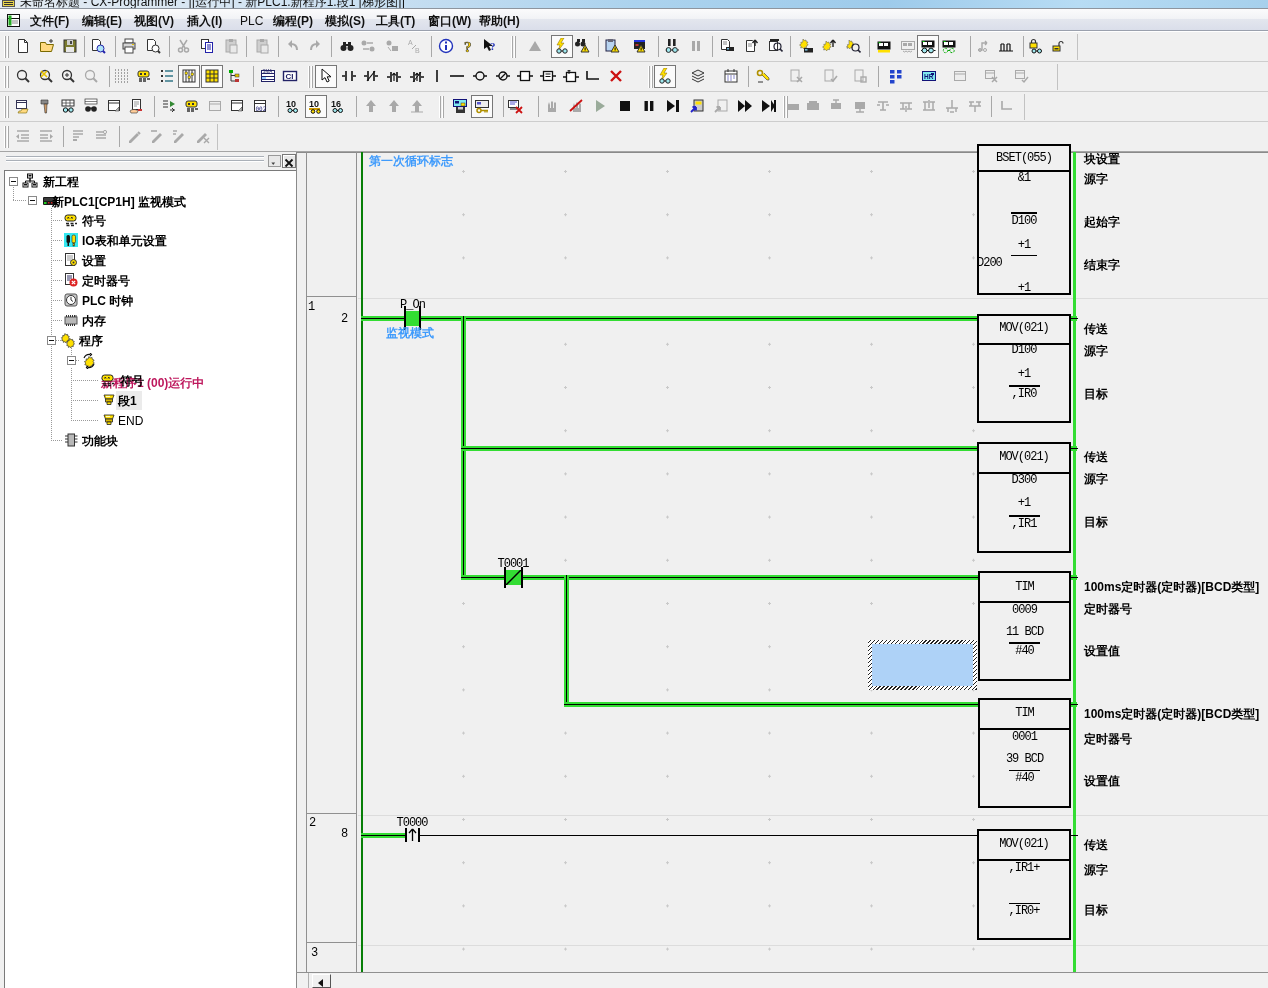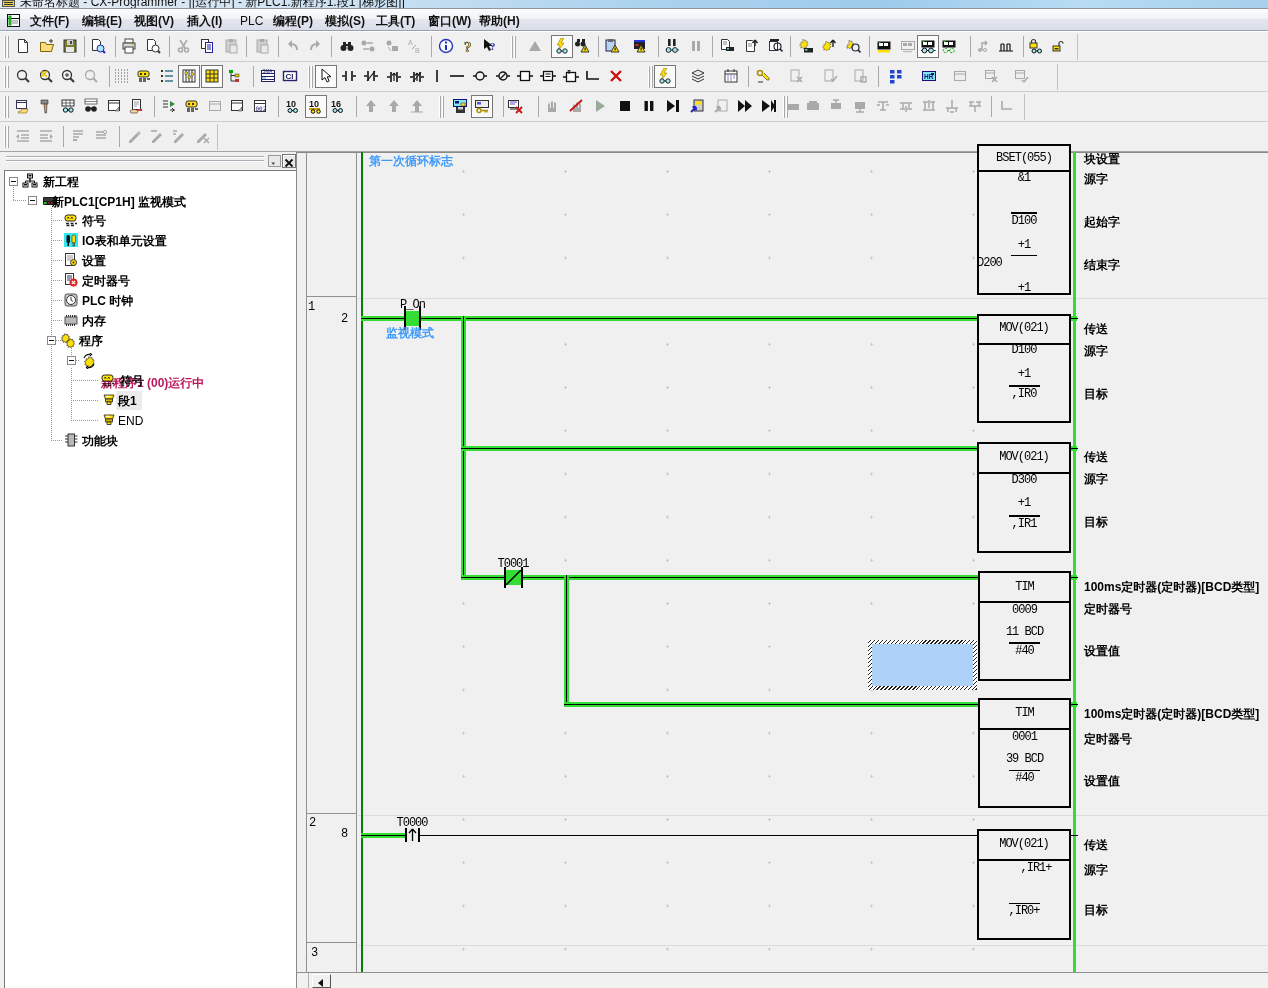--- a/index.html
+++ b/index.html
@@ -933,21 +933,21 @@
 <div style="position:absolute;left:978px;top:697.5px;width:93px;height:110.5px;background:#f0f0f0;border:2px solid #000;"></div>
 <div style="position:absolute;left:978px;top:706.2px;width:93px;text-align:center;font:12px 'Liberation Mono',monospace;color:#000;white-space:pre;line-height:14px;letter-spacing:-1px;">TIM</div>
 <div style="position:absolute;left:978px;top:727.5px;width:93px;height:2px;background:#000;"></div>
 <div style="position:absolute;left:978px;top:729.5px;width:93px;text-align:center;font:12px 'Liberation Mono',monospace;color:#000;white-space:pre;line-height:14px;letter-spacing:-1px;">0001</div>
 <div style="position:absolute;left:978px;top:752.3px;width:93px;text-align:center;font:12px 'Liberation Mono',monospace;color:#000;white-space:pre;line-height:14px;letter-spacing:-1px;">39 BCD</div>
 <div style="position:absolute;left:978px;top:771.3px;width:93px;text-align:center;font:12px 'Liberation Mono',monospace;color:#000;white-space:pre;line-height:14px;letter-spacing:-1px;">#40</div>
 <div style="position:absolute;left:1009.0px;top:769.8px;width:31px;height:1.5px;background:#000;"></div>
 <div style="position:absolute;left:977px;top:829px;width:94px;height:110.5px;background:#f0f0f0;border:2px solid #000;"></div>
 <div style="position:absolute;left:977px;top:836.9px;width:94px;text-align:center;font:12px 'Liberation Mono',monospace;color:#000;white-space:pre;line-height:14px;letter-spacing:-1px;">MOV(021)</div>
 <div style="position:absolute;left:977px;top:859px;width:94px;height:2px;background:#000;"></div>
-<div style="position:absolute;left:977px;top:861.0px;width:118px;text-align:center;font:12px 'Liberation Mono',monospace;color:#000;white-space:pre;line-height:14px;letter-spacing:-1px;">,IR1+</div>
+<div style="position:absolute;left:977px;top:861.0px;width:94px;text-align:center;font:12px 'Liberation Mono',monospace;color:#000;white-space:pre;line-height:14px;letter-spacing:-1px;">,IR1+</div>
 <div style="position:absolute;left:977px;top:904.0px;width:94px;text-align:center;font:12px 'Liberation Mono',monospace;color:#000;white-space:pre;line-height:14px;letter-spacing:-1px;">,IR0+</div>
 <div style="position:absolute;left:1008.5px;top:902.5px;width:31px;height:1.5px;background:#000;"></div>
 <div style="position:absolute;left:867.5px;top:640px;width:109px;height:50px;background:repeating-linear-gradient(135deg,#fff 0 1.8px,#222 1.8px 2.8px);"></div>
 <div style="position:absolute;left:871.5px;top:644px;width:101px;height:42px;background:#aed2f7;"></div>
 <div style="position:absolute;left:1084px;top:152px;font:12px 'Liberation Sans',sans-serif;color:#000;white-space:pre;line-height:14px;font-weight:bold;">块设置</div>
 <div style="position:absolute;left:1084px;top:172px;font:12px 'Liberation Sans',sans-serif;color:#000;white-space:pre;line-height:14px;font-weight:bold;">源字</div>
 <div style="position:absolute;left:1084px;top:214.8px;font:12px 'Liberation Sans',sans-serif;color:#000;white-space:pre;line-height:14px;font-weight:bold;">起始字</div>
 <div style="position:absolute;left:1084px;top:257.6px;font:12px 'Liberation Sans',sans-serif;color:#000;white-space:pre;line-height:14px;font-weight:bold;">结束字</div>
 <div style="position:absolute;left:1084px;top:322px;font:12px 'Liberation Sans',sans-serif;color:#000;white-space:pre;line-height:14px;font-weight:bold;">传送</div>
 <div style="position:absolute;left:1084px;top:343.8px;font:12px 'Liberation Sans',sans-serif;color:#000;white-space:pre;line-height:14px;font-weight:bold;">源字</div>

